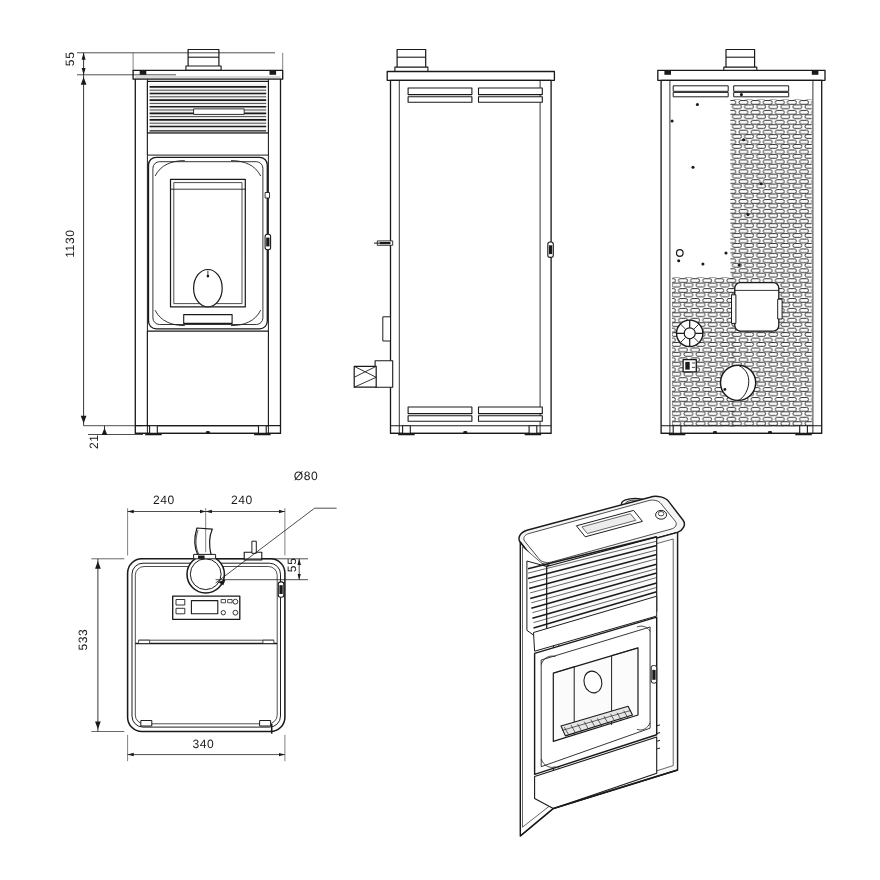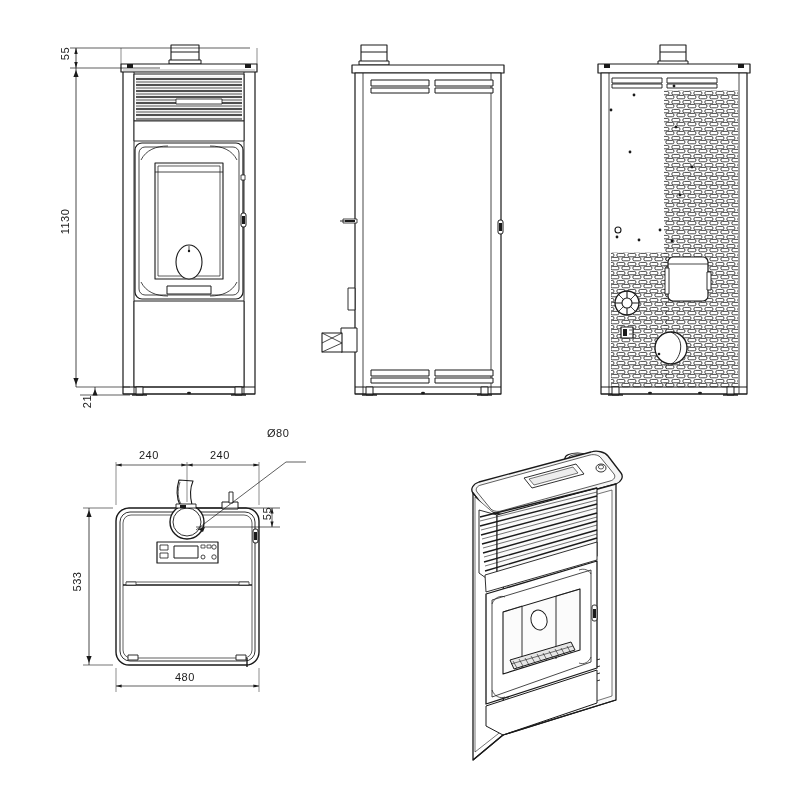--- a/index.html
+++ b/index.html
@@ -481,15 +481,15 @@
 <div class="dimlabel" style="left:139px;top:450px;">240</div>
 
 <div class="dimlabel" style="left:210px;top:450px;">240</div>
 
 <div class="dimlabel" style="left:267px;top:428px;">Ø80</div>
 
 <div class="dimlabel vert" style="left:254px;top:508px;width:26px;text-align:center;">55</div>
 
 <div class="dimlabel vert" style="left:60px;top:576px;width:34px;text-align:center;">533</div>
 
-<div class="dimlabel" style="left:175px;top:672px;">480</div>
+<div class="dimlabel" style="left:175px;top:672px;">340</div>
 
 </div>
 
 </body></html>

